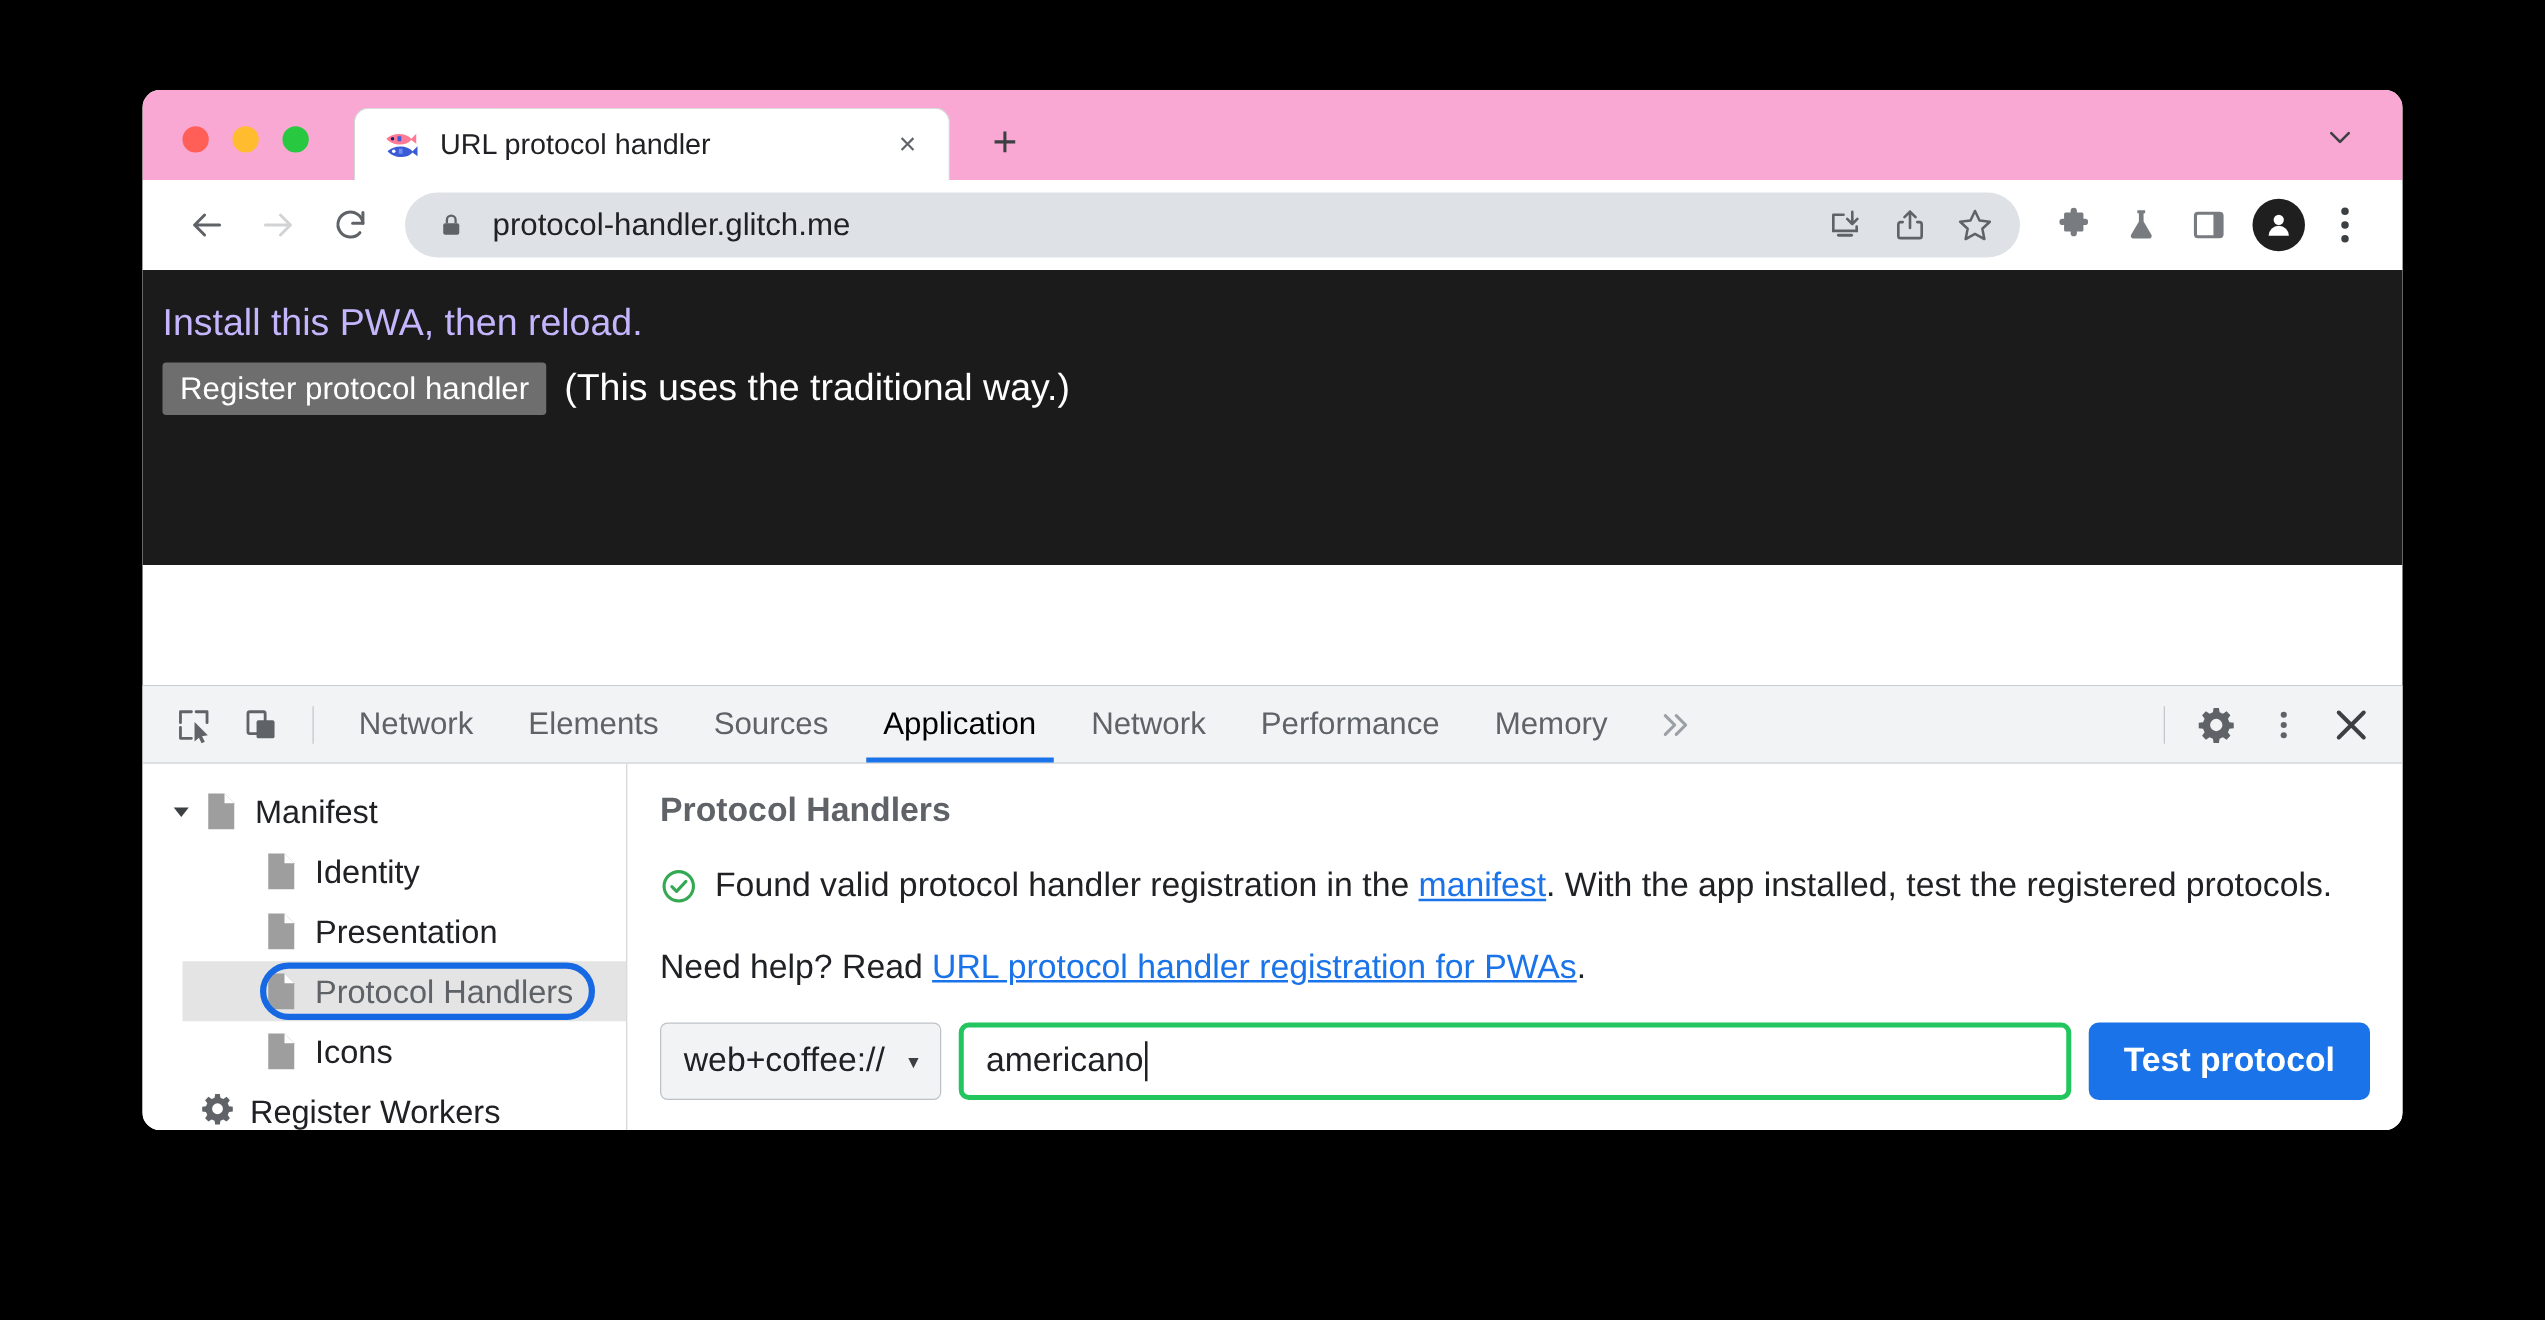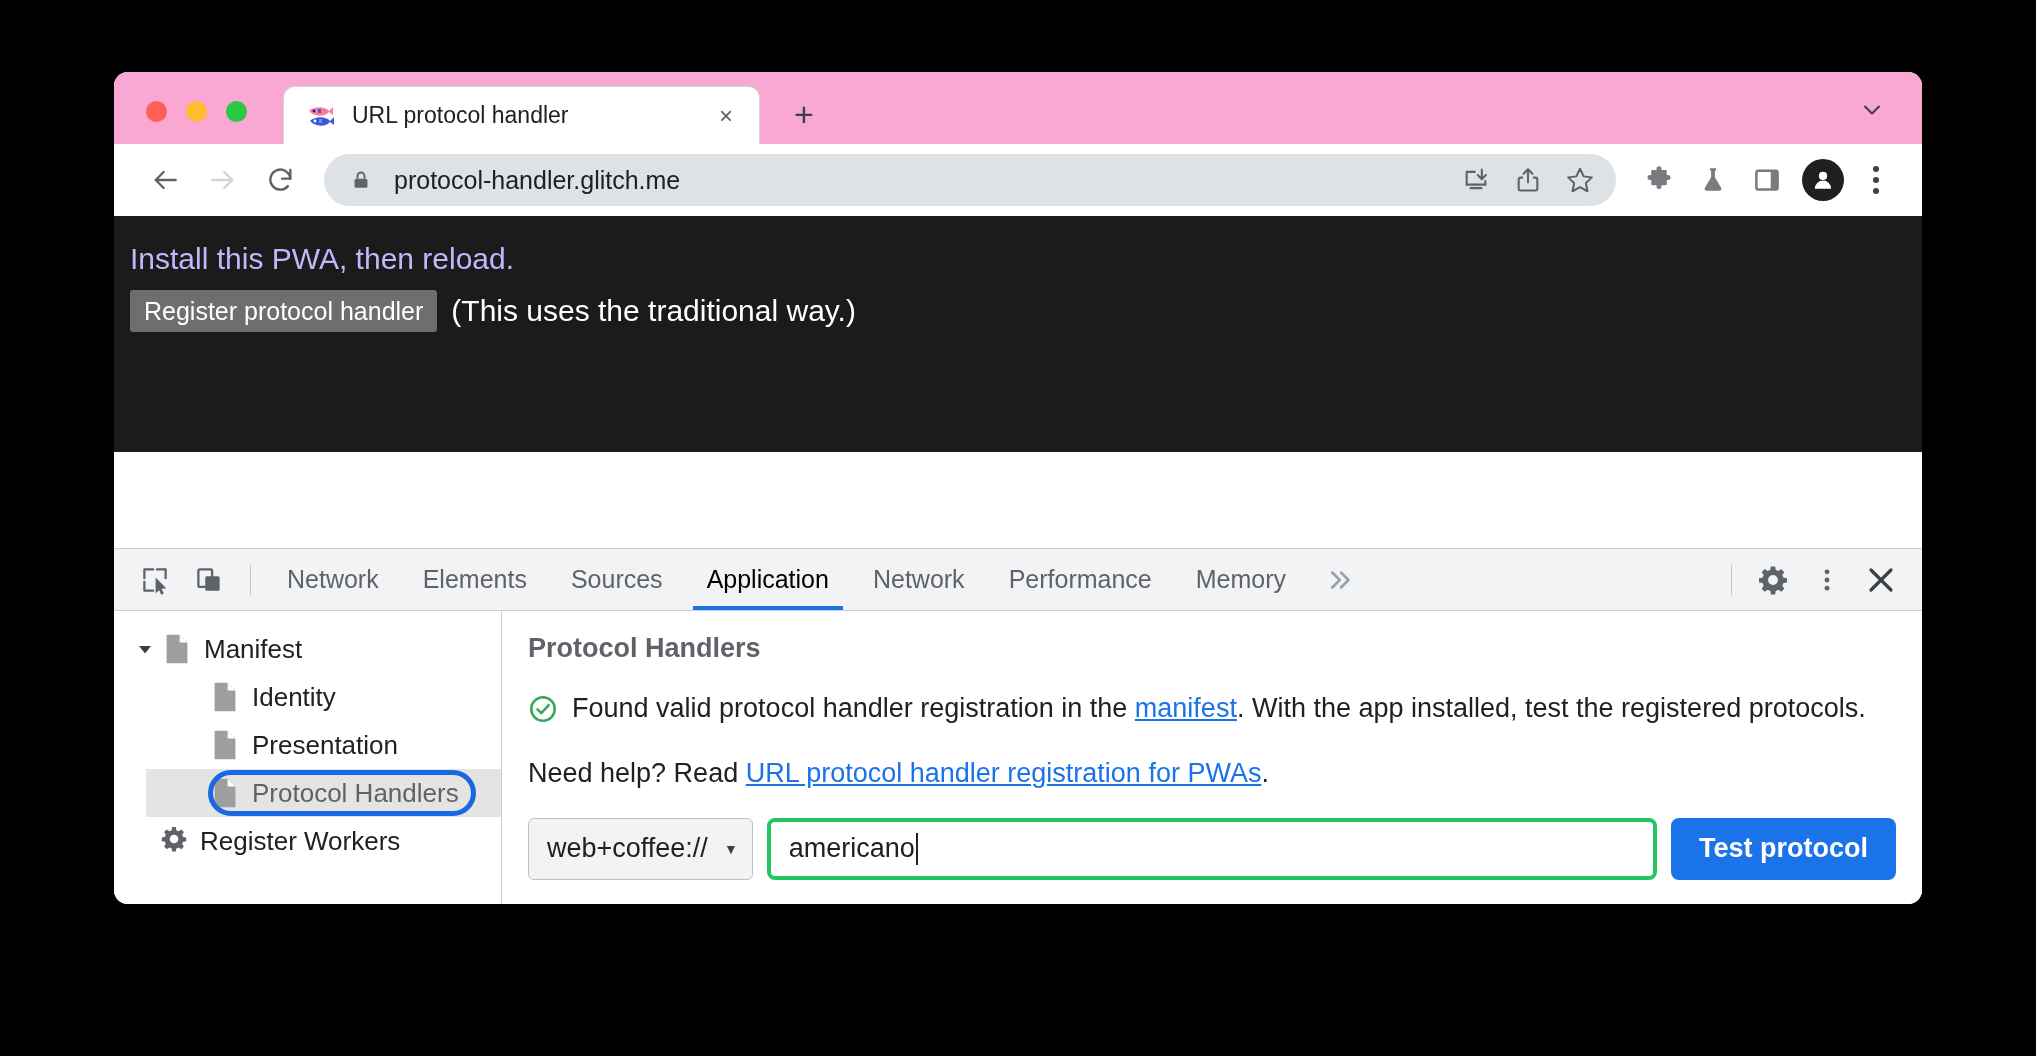--- a/index.html
+++ b/index.html
@@ -529,20 +529,29 @@
           <span class="tree-ico">
             <svg width="26" height="32" viewBox="0 0 20 24">
               <path d="M2 1 h10 l6 6 v16 H2 Z" fill="#9e9e9e"></path>
               <path d="M12 1 l6 6 h-6 Z" fill="#ffffff"></path>
             </svg>
           </span>
           <span class="tree-label">Protocol Handlers</span>
           <span id="focus-ring"></span>
         </div>
 
+        <div class="tree-row child">
+          <span class="tree-ico">
+            <svg width="26" height="32" viewBox="0 0 20 24">
+              <path d="M2 1 h10 l6 6 v16 H2 Z" fill="#9e9e9e"></path>
+              <path d="M12 1 l6 6 h-6 Z" fill="#ffffff"></path>
+            </svg>
+          </span>
+          <span class="tree-label">Icons</span>
+        </div>
 
         <div class="tree-row" style="padding-left:46px;">
           <span class="tree-ico">
             <svg width="28" height="28" viewBox="0 0 24 24">
               <path d="M12 8.3 a3.7 3.7 0 1 0 0 7.4 a3.7 3.7 0 0 0 0 -7.4 Z M10.4 1.8 h3.2 l.4 2.6 l2 .9 l2.2-1.5 l2.3 2.3 l-1.5 2.2 l.9 2 l2.6 .4 v3.2 l-2.6 .4 l-.9 2 l1.5 2.2 l-2.3 2.3 l-2.2-1.5 l-2 .9 l-.4 2.6 h-3.2 l-.4-2.6 l-2-.9 l-2.2 1.5 l-2.3-2.3 l1.5-2.2 l-.9-2 l-2.6-.4 v-3.2 l2.6-.4 l.9-2 l-1.5-2.2 l2.3-2.3 l2.2 1.5 l2-.9 Z" fill="#5f6368"></path>
             </svg>
           </span>
           <span class="tree-label">Register Workers</span>
         </div>
       </div>

